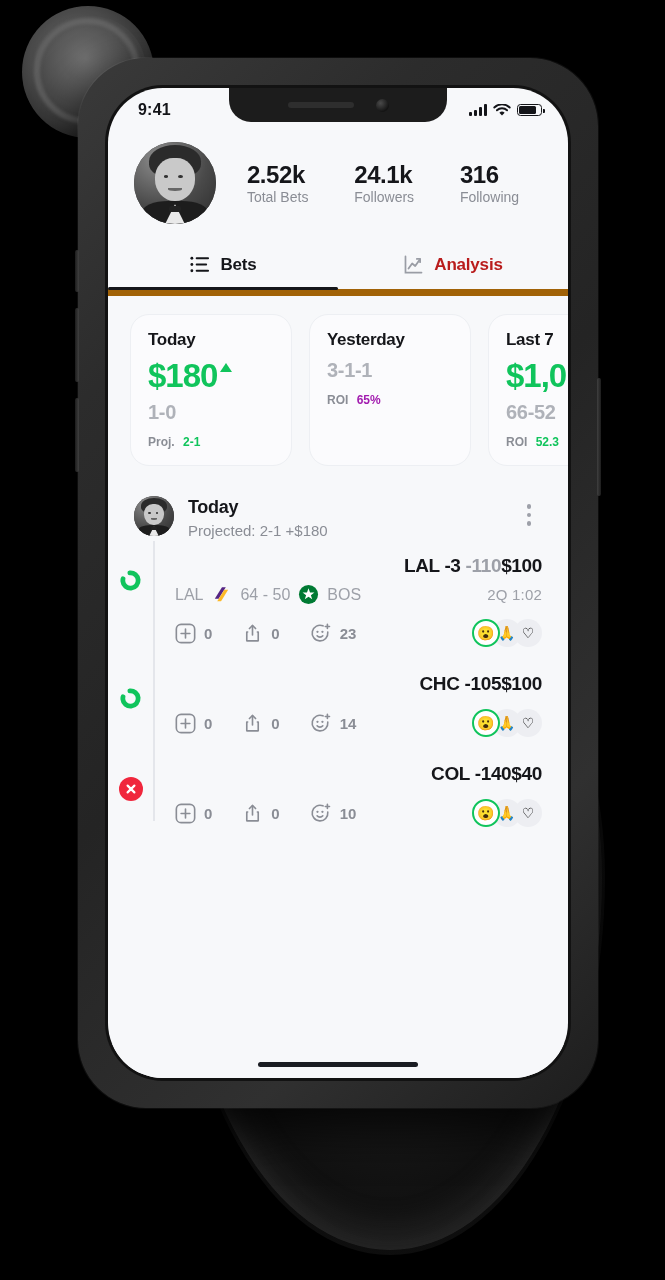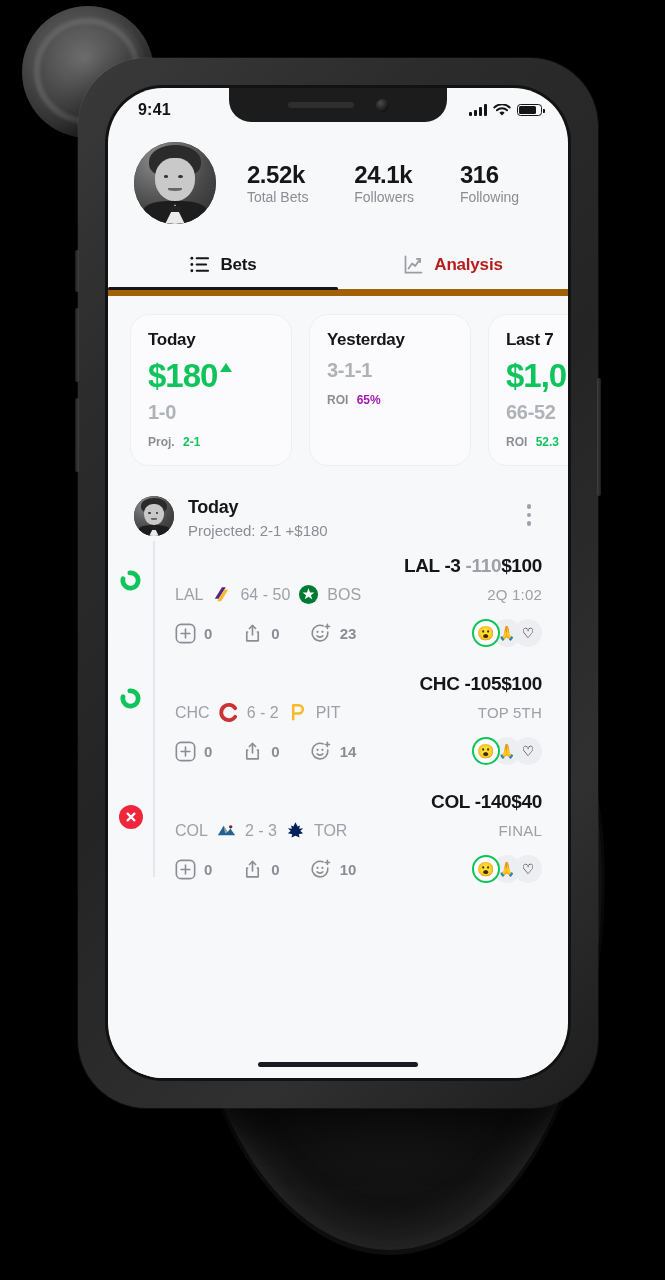--- a/index.html
+++ b/index.html
@@ -443,34 +443,20 @@
                 </div>
               </div>
               <div class="bet-body">
                 <div class="bet-row1">
                   <div class="bet-pick">
                     <span>CHC -105</span>
                     <span class="odds"></span>
                   </div>
                   <div class="bet-stake">$100</div>
                 </div>
-                <div class="bet-row2">
-                  <div class="bet-score">
-                    <span>CHC</span>
-                    <svg class="logo" viewBox="0 0 22 22">
-                      <path d="M18 6.5a8 8 0 1 0 0 9" stroke="#CC3433" stroke-width="4" fill="none" stroke-linecap="round"></path>
-                    </svg>
-                    <span>6 - 2</span>
-                    <svg class="logo" viewBox="0 0 22 22">
-                      <path d="M6.5 19V3.4h5.8a4.3 4.3 0 0 1 0 8.6H6.5" stroke="#FDB827" stroke-width="2.6" fill="none" stroke-linejoin="round"></path>
-                    </svg>
-                    <span>PIT</span>
-                  </div>
-                  <div class="bet-time">TOP 5TH</div>
-                </div>
                 <div class="bet-row3">
                   <div class="acts">
                     <div class="act">
                       <svg width="21" height="21" viewBox="0 0 22 22" fill="none">
                         <rect x="1.4" y="1.4" width="19.2" height="19.2" rx="5" stroke="#8A8D95" stroke-width="1.7"></rect>
                         <path d="M11 6.4v9.2M6.4 11h9.2" stroke="#8A8D95" stroke-width="1.7" stroke-linecap="round"></path>
                       </svg>
                       <span class="act-n">0</span>
                     </div>
                     <div class="act">
@@ -510,36 +496,20 @@
                 </div>
               </div>
               <div class="bet-body">
                 <div class="bet-row1">
                   <div class="bet-pick">
                     <span>COL -140</span>
                     <span class="odds"></span>
                   </div>
                   <div class="bet-stake">$40</div>
                 </div>
-                <div class="bet-row2">
-                  <div class="bet-score">
-                    <span>COL</span>
-                    <svg class="logo" viewBox="0 0 22 22">
-                      <path d="M2 16 8 6l4.2 6.6L15 9l5 7z" fill="#236192"></path>
-                      <path d="M8 6l4.2 6.6-2.6 1.2z" fill="#A4A9AD"></path>
-                      <circle cx="15.4" cy="7.2" r="1.8" fill="#6F263D"></circle>
-                    </svg>
-                    <span>2 - 3</span>
-                    <svg class="logo" viewBox="0 0 22 22">
-                      <path d="M11 2.4l2.2 4.4 2.5-1.1-.9 3.5 4.2-.6-3 3 3 2.4-4.6.9.9 3.5-4.3-2-4.3 2 .9-3.5-4.6-.9 3-2.4-3-3 4.2.6-.9-3.5 2.5 1.1z" fill="#00205B"></path>
-                    </svg>
-                    <span>TOR</span>
-                  </div>
-                  <div class="bet-time">FINAL</div>
-                </div>
                 <div class="bet-row3">
                   <div class="acts">
                     <div class="act">
                       <svg width="21" height="21" viewBox="0 0 22 22" fill="none">
                         <rect x="1.4" y="1.4" width="19.2" height="19.2" rx="5" stroke="#8A8D95" stroke-width="1.7"></rect>
                         <path d="M11 6.4v9.2M6.4 11h9.2" stroke="#8A8D95" stroke-width="1.7" stroke-linecap="round"></path>
                       </svg>
                       <span class="act-n">0</span>
                     </div>
                     <div class="act">

